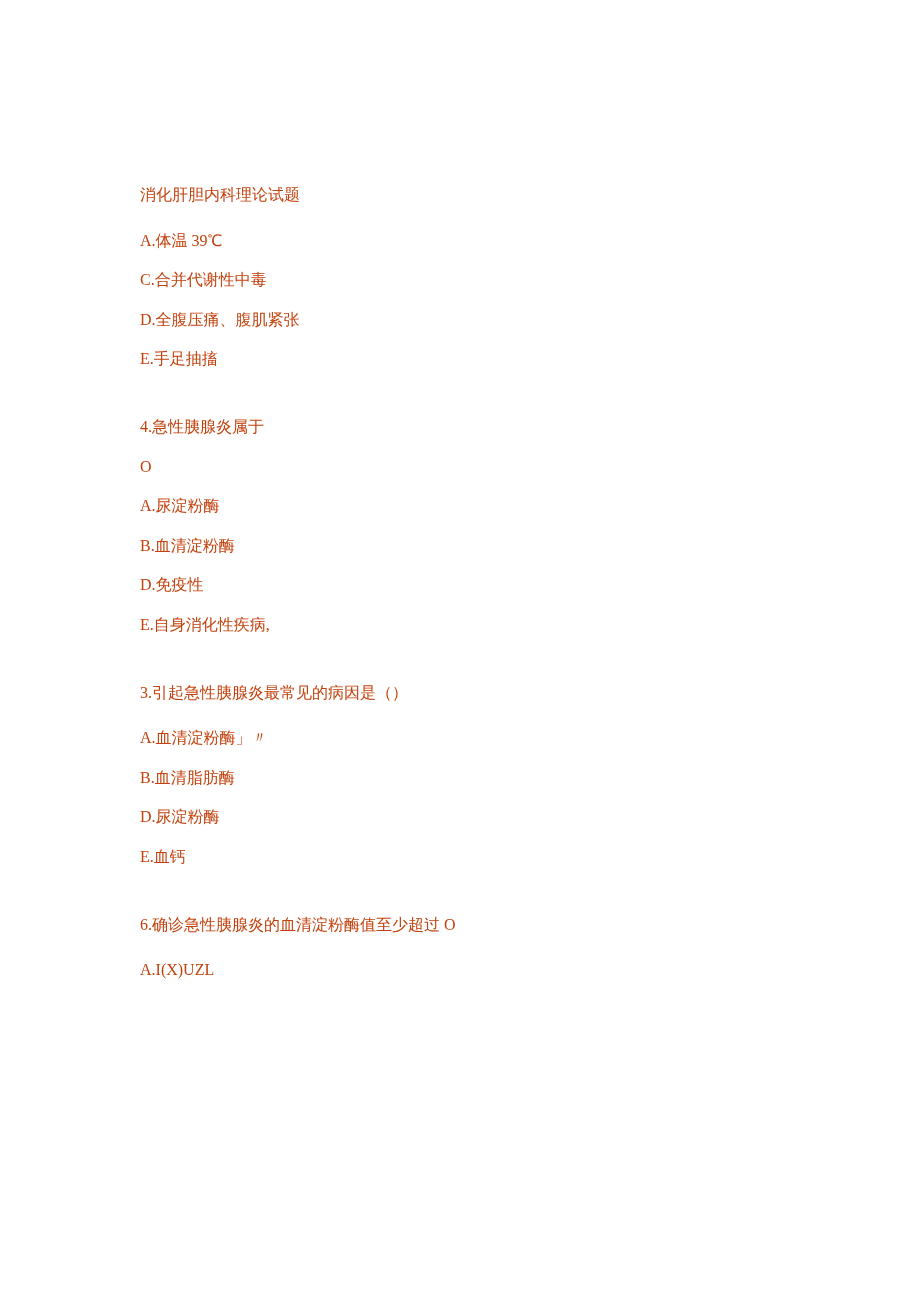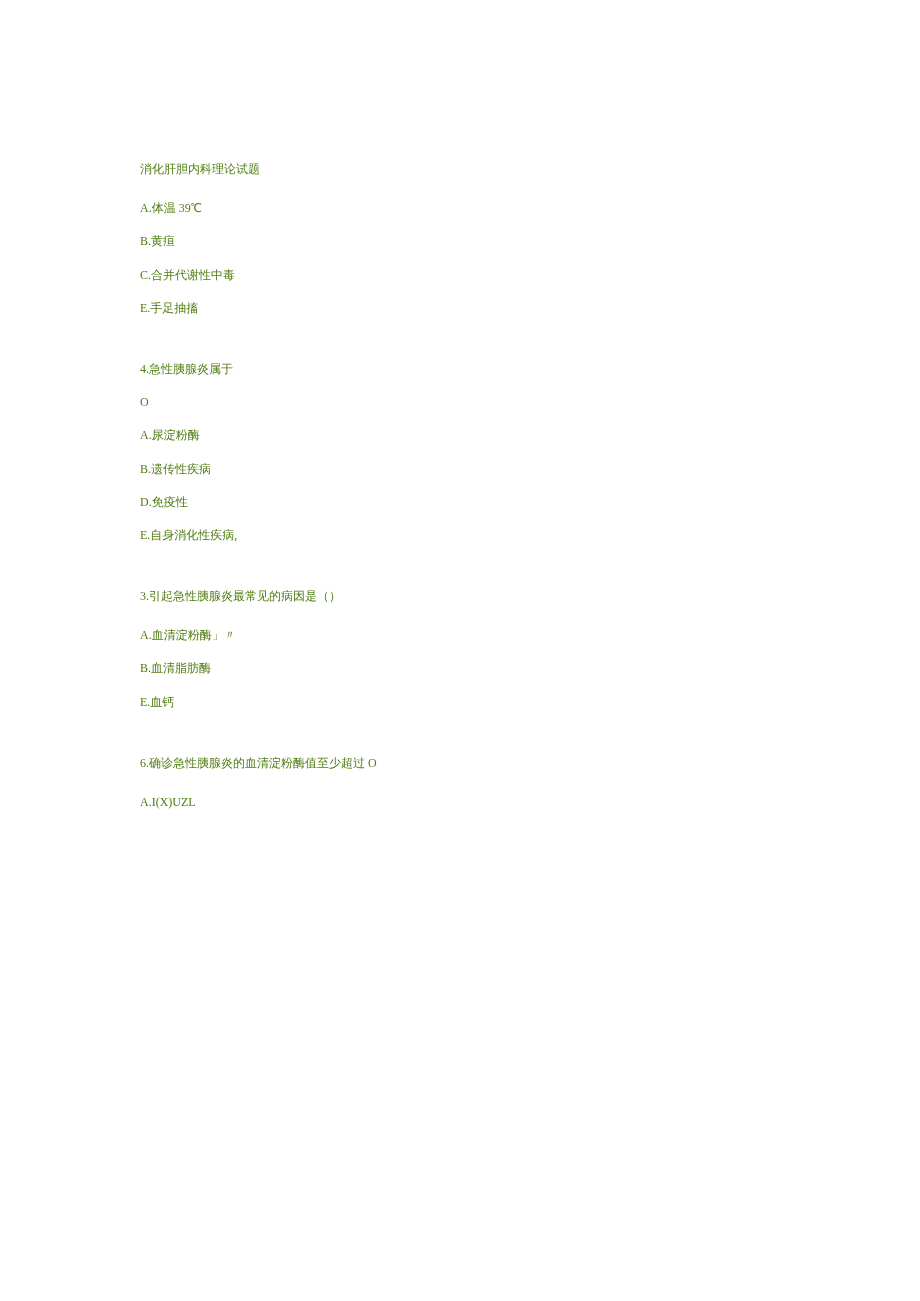--- a/index.html
+++ b/index.html
@@ -8,23 +8,24 @@
       box-sizing: border-box;
     }
     body {
       width: 920px;
       height: 1301px;
       background: #ffffff;
       font-family: "SimSun", "宋体", serif;
       padding: 160px 140px 100px 140px;
     }
     .content {
-      font-size: 12px;
+      font-size: 16px;
       line-height: 1.6;
-      color: #4d7c0f;
+      color: #c2410c;
+      margin-top: 22px;
     }
     .title {
       margin-bottom: 20px;
     }
     .question-stem {
       margin-bottom: 20px;
     }
     .option {
       margin-bottom: 14px;
     }
@@ -32,37 +33,38 @@
       height: 28px;
     }
   </style>
 </head>
 <body>
 
 <div class="content">
   <div class="title">消化肝胆内科理论试题</div>
 
   <div class="option">A.体温 39℃</div>
-  <div class="option">B.黄疸</div>
   <div class="option">C.合并代谢性中毒</div>
+  <div class="option">D.全腹压痛、腹肌紧张</div>
   <div class="option">E.手足抽搐</div>
 
   <div class="spacer"></div>
 
   <div class="option">4.急性胰腺炎属于</div>
   <div class="option">O</div>
   <div class="option">A.尿淀粉酶</div>
-  <div class="option">B.遗传性疾病</div>
+  <div class="option">B.血清淀粉酶</div>
   <div class="option">D.免疫性</div>
   <div class="option">E.自身消化性疾病,</div>
 
   <div class="spacer"></div>
 
   <div class="question-stem">3.引起急性胰腺炎最常见的病因是（）</div>
   <div class="option">A.血清淀粉酶」〃</div>
   <div class="option">B.血清脂肪酶</div>
+  <div class="option">D.尿淀粉酶</div>
   <div class="option">E.血钙</div>
 
   <div class="spacer"></div>
 
   <div class="question-stem">6.确诊急性胰腺炎的血清淀粉酶值至少超过 O</div>
   <div class="option">A.I(X)UZL</div>
 </div>
 
 </body></html>

